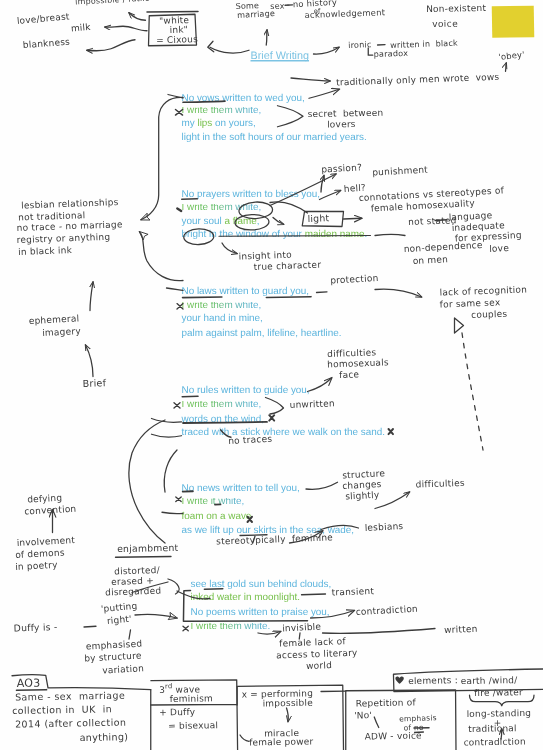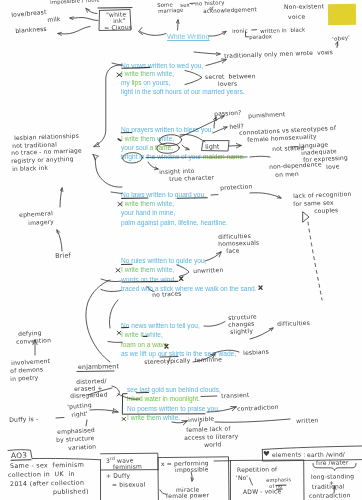--- a/index.html
+++ b/index.html
@@ -69,21 +69,21 @@
     <div class="pm ln" style="top:28.2px">as we lift up our skirts in the sea, wade,</div>
   </div>
 
   <div class="stanza" style="left:127px;top:387px">
     <div class="pm ln" style="top:0.0px">see last gold sun behind clouds,</div>
     <div class="pm ln" style="top:9.4px"><span class="g">inked water in moonlight.</span></div>
     <div class="pm ln" style="top:18.8px">No poems written to praise you,</div>
     <div class="pm ln fade" style="top:28.2px">I write them white.</div>
   </div>
 
-  <div class="pm" style="left:167px;top:33px;font-size:7.2px;color:#7cc3e3;text-decoration:underline;text-underline-offset:1px">White Writing</div>
+  <div class="pm" style="left:167px;top:33px;font-size:7.2px;color:#7cc3e3;text-decoration:underline;text-underline-offset:1px">Brief Writing</div>
 
   <div class="yellowbox" style="left:328px;top:4px;width:28px;height:21px;transform:rotate(-1deg)"></div>
 
   <div class="hw" style="left:50px;top:-1px;font-size:5.3px;transform:rotate(-3deg)">impossible / futile</div>
   <div class="hw" style="left:11px;top:11px;transform:rotate(-5deg)">love/breast</div>
   <div class="hw" style="left:47px;top:16px;transform:rotate(-5deg)">milk</div>
   <div class="hw" style="left:15px;top:27px;transform:rotate(-4deg)">blankness</div>
 
   <div class="hw" style="left:106px;top:11px;transform:rotate(-2deg)">"white</div>
   <div class="hw" style="left:113px;top:17px;transform:rotate(-2deg)">ink"</div>
@@ -182,24 +182,24 @@
   <div class="hw" style="left:204px;top:441px;transform:rotate(-2deg)">world</div>
 
   <div class="hw" style="left:67px;top:403px;transform:rotate(-5deg)">'putting</div>
   <div class="hw" style="left:71px;top:411px;transform:rotate(-5deg)">right'</div>
   <div class="hw" style="left:9px;top:416px;font-size:6.2px;transform:rotate(-2deg)">Duffy is -</div>
   <div class="hw" style="left:57px;top:428px;transform:rotate(-3deg)">emphasised</div>
   <div class="hw" style="left:56px;top:436px;transform:rotate(-3deg)">by structure</div>
   <div class="hw" style="left:68px;top:444px;transform:rotate(-3deg)">variation</div>
 
   <div class="hw" style="left:11px;top:452px;font-size:7.4px;letter-spacing:.2px;transform:rotate(-1deg)">AO3</div>
-  <div class="hw" style="left:10px;top:461.5px;font-size:6.3px;letter-spacing:.3px;transform:rotate(-1deg)">Same - sex  feminism</div>
+  <div class="hw" style="left:10px;top:461.5px;font-size:6.3px;letter-spacing:.3px;transform:rotate(-1deg)">Same - sex  marriage</div>
   <div class="hw" style="left:8px;top:470.5px;font-size:6.3px;letter-spacing:.3px;transform:rotate(-1deg)">collection in  UK  in</div>
   <div class="hw" style="left:10px;top:480px;font-size:6.3px;letter-spacing:.3px;transform:rotate(-1deg)">2014 (after collection</div>
-  <div class="hw" style="left:53px;top:488.5px;font-size:6.4px;letter-spacing:.2px;transform:rotate(-1deg)">published)</div>
+  <div class="hw" style="left:53px;top:488.5px;font-size:6.4px;letter-spacing:.2px;transform:rotate(-1deg)">anything)</div>
 
   <div class="hw" style="left:106px;top:455.5px;transform:rotate(-1deg)"><span>3</span><sup style="font-size:.75em">rd</sup><span> wave</span></div>
   <div class="hw" style="left:113px;top:462.5px;transform:rotate(-1deg)">feminism</div>
   <div class="hw" style="left:106px;top:472px;transform:rotate(-1deg)">+ Duffy</div>
   <div class="hw" style="left:112px;top:480.5px;transform:rotate(-1deg)">= bisexual</div>
 
   <div class="hw" style="left:161px;top:459.5px;transform:rotate(-1deg)">x = performing</div>
   <div class="hw" style="left:175px;top:465.5px;transform:rotate(-1deg)">impossible</div>
   <div class="hw" style="left:176px;top:485.5px;transform:rotate(-1deg)">miracle</div>
   <div class="hw" style="left:166px;top:492px;transform:rotate(-1deg)">female power</div>

